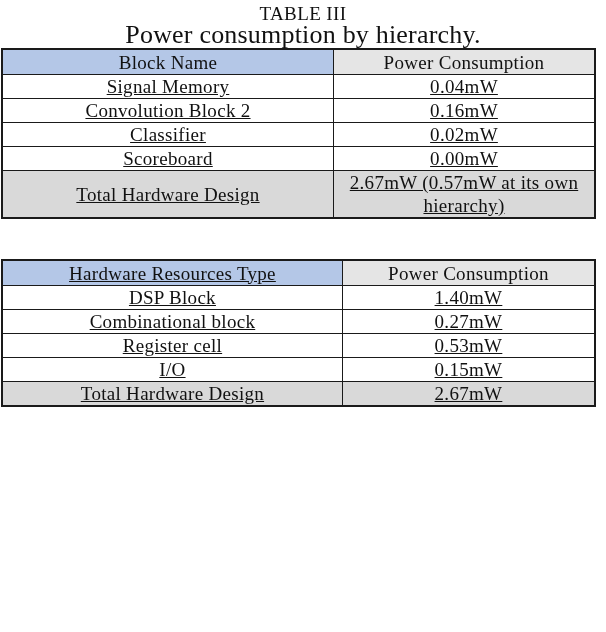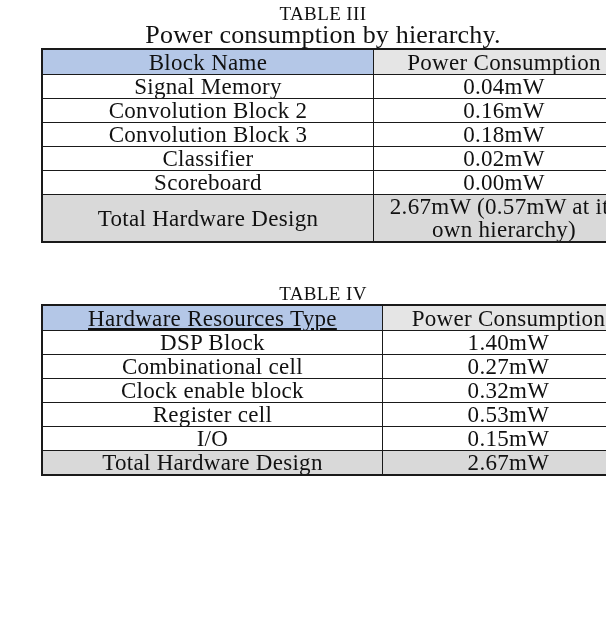--- a/index.html
+++ b/index.html
@@ -9,21 +9,20 @@
   }
   body {
     width: 606px;
     height: 632px;
     font-family: "Liberation Serif", "DejaVu Serif", serif;
     color: #111111;
     overflow: hidden;
   }
   .table-section {
     text-align: center;
-    padding-left: 40px;
   }
   .section-1 { padding-top: 3px; }
   .section-2 { margin-top: 40px; }
   .tbl-title {
     font-size: 19px;
     line-height: 21px;
     letter-spacing: 0.4px;
   }
   .tbl-caption {
     font-size: 26px;
@@ -34,31 +33,31 @@
   }
   table.paper-table {
     border-collapse: collapse;
     table-layout: fixed;
     width: 595px;
     margin-left: 1px;
     border: 2.5px solid #1a1a1a;
   }
   .paper-table th, .paper-table td {
     border: 1.5px solid #1a1a1a;
-    font-size: 23px;
+    font-size: 19px;
     font-weight: normal;
     text-align: center;
     vertical-align: middle;
     line-height: 23px;
     letter-spacing: 0.3px;
     padding: 0 4px;
     overflow: hidden;
   }
   .paper-table th { height: 24px; }
-  .paper-table td { height: 23px; }
+  .paper-table td { height: 23px; text-decoration: underline; }
   .t3 .col-1 { width: 54.3%; }
   .t4 .col-1 { width: 55.8%; text-decoration: underline; }
   .hdr-blue  { background: #b4c7e7; }
   .hdr-green { background: #e5e5e5; }
   .total-row td { background: #d9d9d9; }
   .total-row.tall td { height: 46px; }
 </style>
 </head>
 <body>
 
@@ -75,60 +74,51 @@
     <tbody>
       <tr>
         <td>Signal Memory</td>
         <td>0.04mW</td>
       </tr>
       <tr>
         <td>Convolution Block 2</td>
         <td>0.16mW</td>
       </tr>
       <tr>
-        <td>Convolution Block 3</td>
-        <td>0.18mW</td>
-      </tr>
-      <tr>
         <td>Classifier</td>
         <td>0.02mW</td>
       </tr>
       <tr>
         <td>Scoreboard</td>
         <td>0.00mW</td>
       </tr>
       <tr class="total-row tall">
         <td>Total Hardware Design</td>
         <td>2.67mW (0.57mW at its own hierarchy)</td>
       </tr>
     </tbody>
   </table>
 </section>
 
 <section class="table-section section-2">
-  <div class="tbl-title">TABLE IV</div>
   <table class="paper-table t4">
     <thead>
       <tr>
         <th class="col-1 hdr-blue">Hardware Resources Type</th>
         <th class="hdr-green">Power Consumption</th>
       </tr>
     </thead>
     <tbody>
       <tr>
         <td>DSP Block</td>
         <td>1.40mW</td>
       </tr>
       <tr>
-        <td>Combinational cell</td>
+        <td>Combinational block</td>
         <td>0.27mW</td>
-      </tr>
-      <tr>
-        <td>Clock enable block</td>
-        <td>0.32mW</td>
       </tr>
       <tr>
         <td>Register cell</td>
         <td>0.53mW</td>
       </tr>
       <tr>
         <td>I/O</td>
         <td>0.15mW</td>
       </tr>
       <tr class="total-row">

